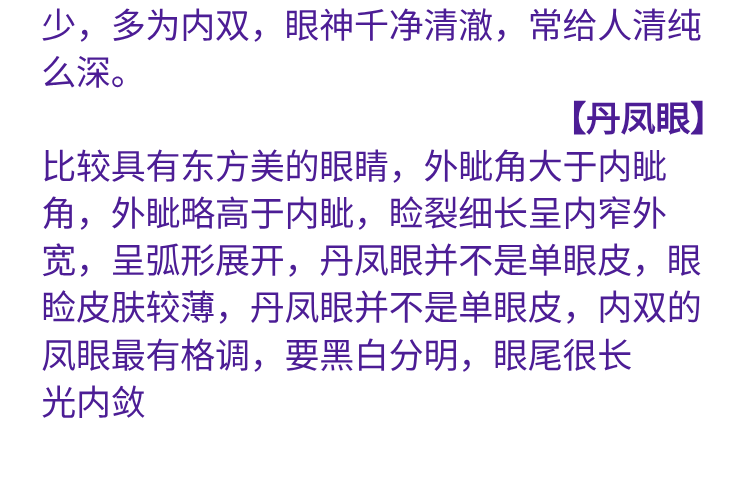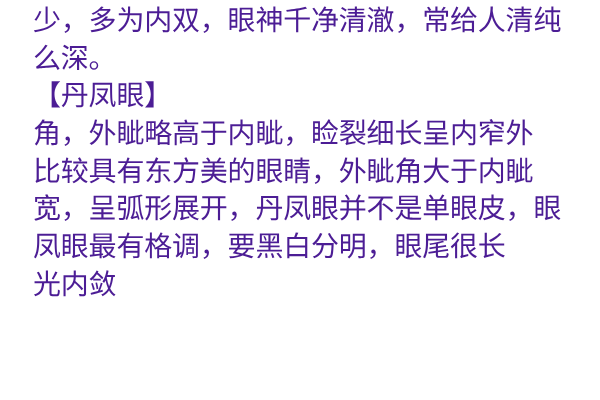--- a/index.html
+++ b/index.html
@@ -22,28 +22,30 @@
     font-size: 28px;
     line-height: 37.7px;
     letter-spacing: -0.2px;
     white-space: nowrap;
     overflow: hidden;
   }
   .line {
     height: 37.7px;
   }
   .heading {
-    font-weight: 400;
+    font-weight: 700;
+    text-align: right;
   }
 </style>
 </head>
 <body>
 
 <div class="doc">
   <div class="line">少，多为内双，眼神千净清澈，常给人清纯</div>
   <div class="line">么深。</div>
   <div class="line heading">【丹凤眼】</div>
+  <div class="line">比较具有东方美的眼睛，外眦角大于内眦</div>
   <div class="line">角，外眦略高于内眦，睑裂细长呈内窄外</div>
-  <div class="line">比较具有东方美的眼睛，外眦角大于内眦</div>
   <div class="line">宽，呈弧形展开，丹凤眼并不是单眼皮，眼</div>
+  <div class="line">睑皮肤较薄，丹凤眼并不是单眼皮，内双的</div>
   <div class="line">凤眼最有格调，要黑白分明，眼尾很长</div>
   <div class="line">光内敛</div>
 </div>
 
 </body></html>

